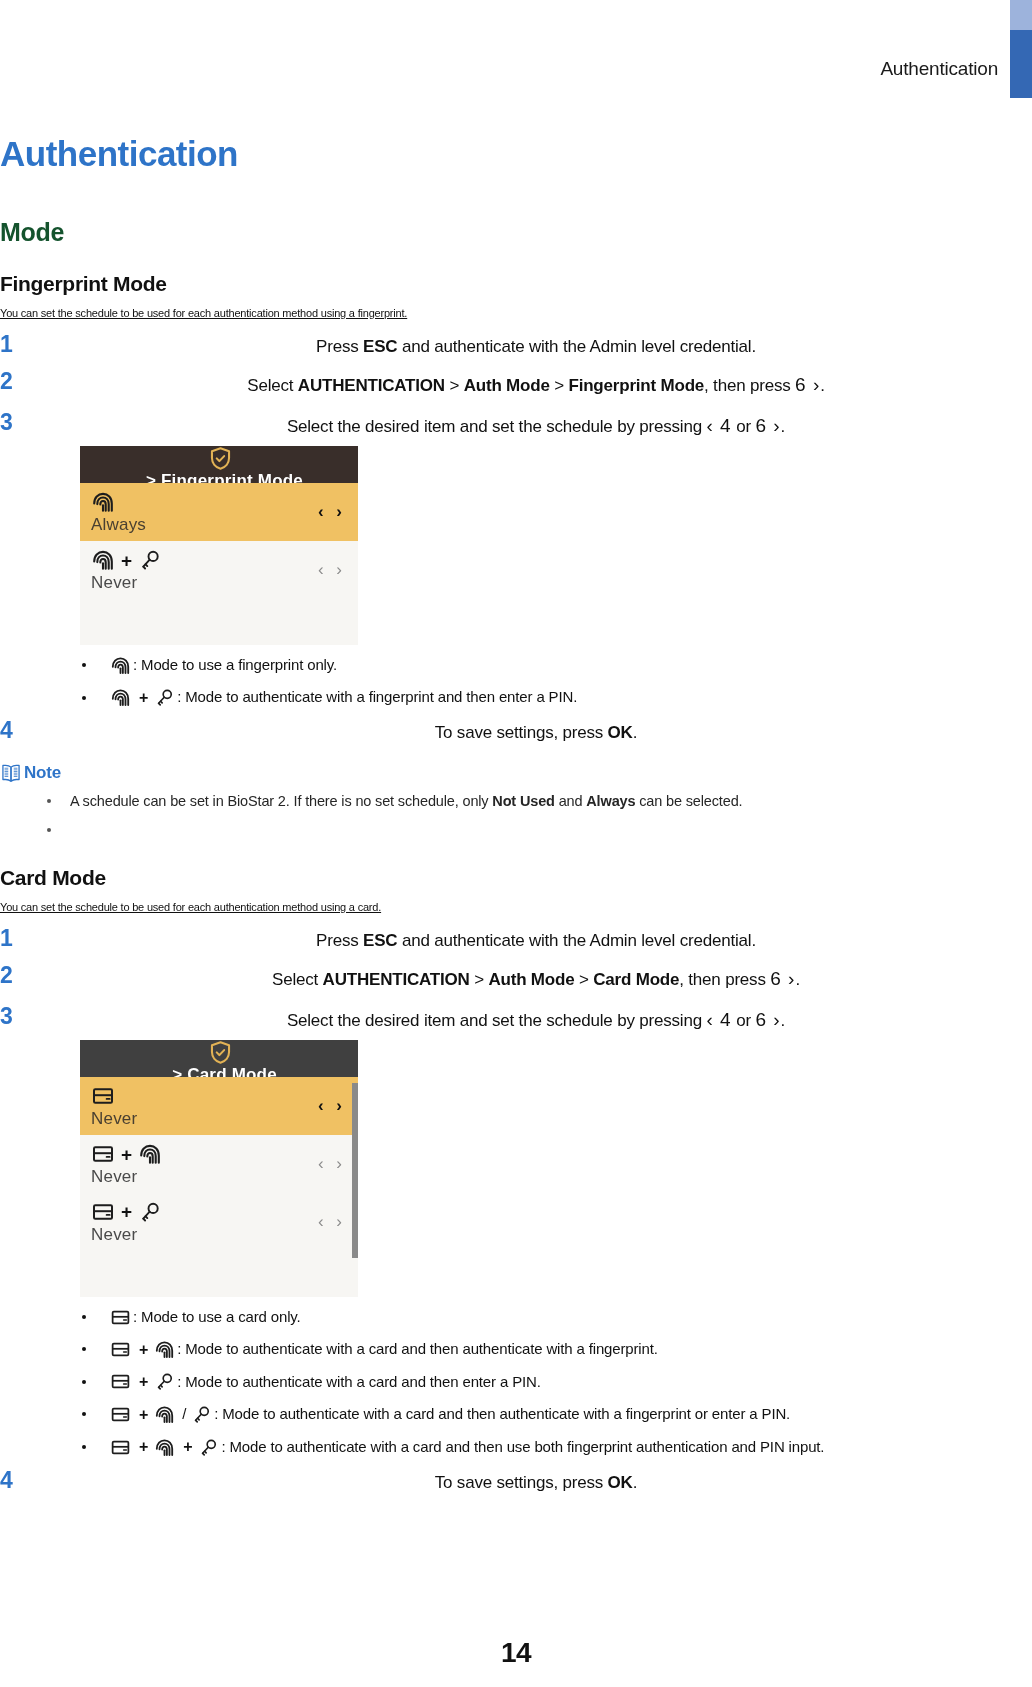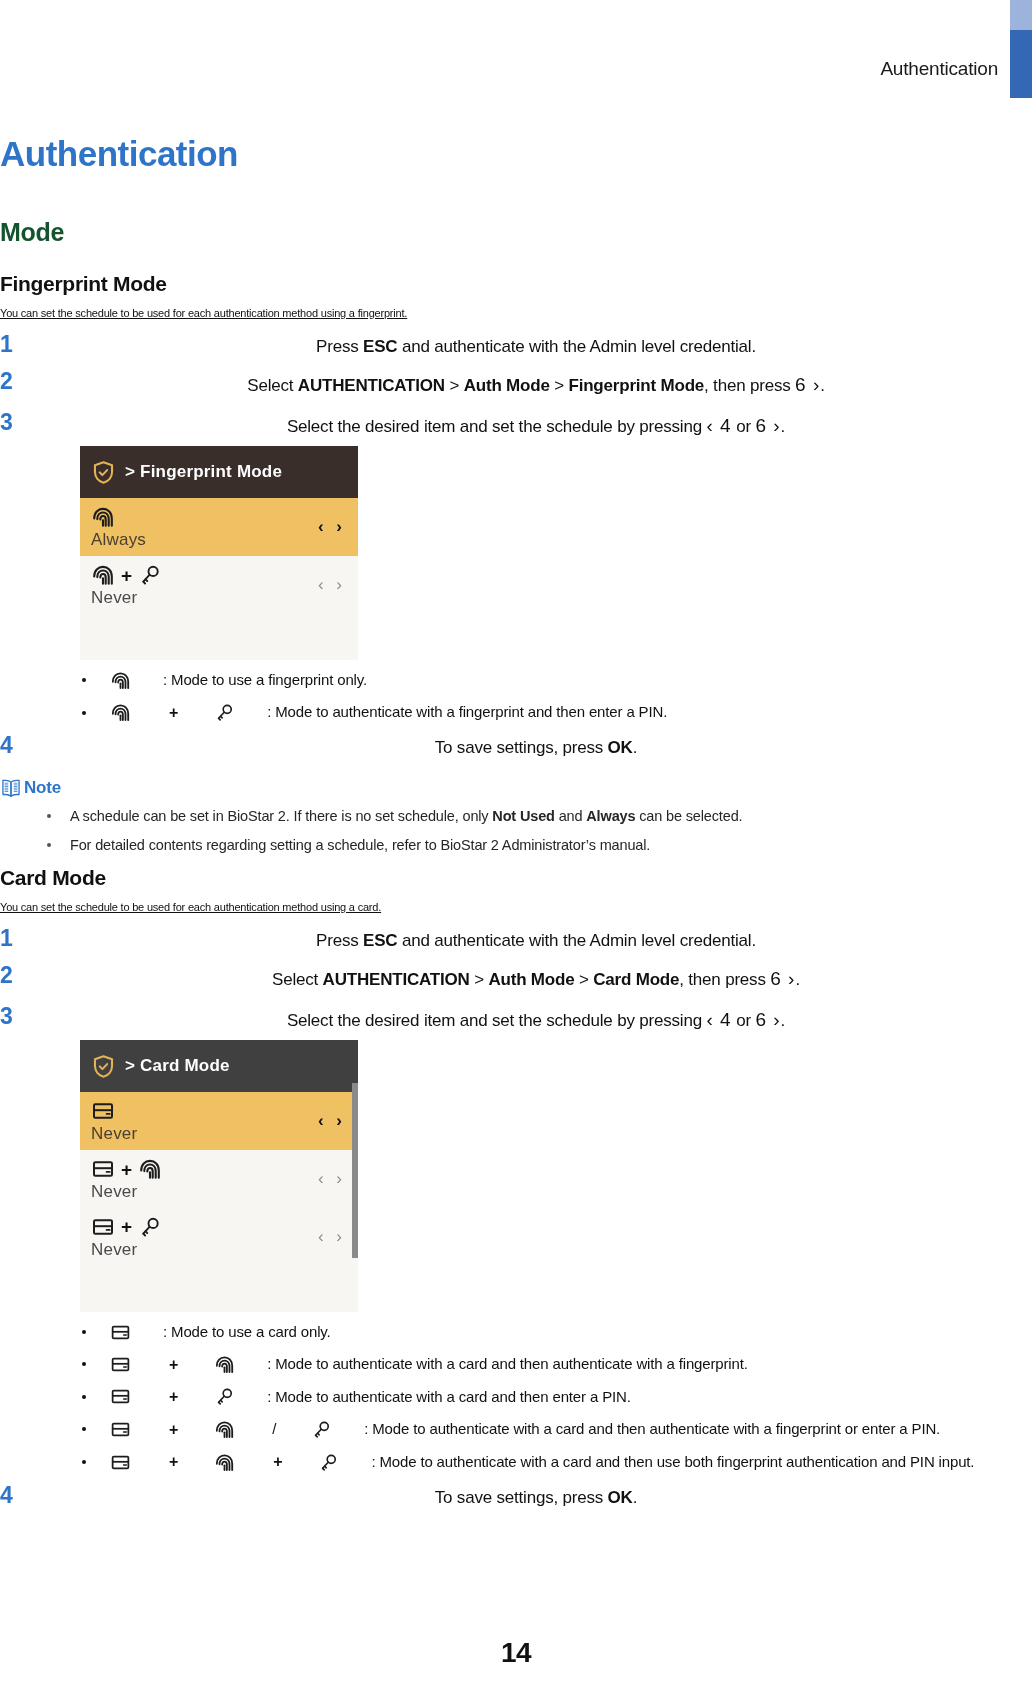--- a/index.html
+++ b/index.html
@@ -39,22 +39,22 @@
     position:absolute;left:0;top:-3px;width:24px;text-align:left;
     font-size:23px;font-weight:bold;color:#2e74c8;
   }
   ol.steps > li .txt{font-size:17px;line-height:1.5;letter-spacing:-.2px;display:block;text-align:center;}
   .b{font-weight:bold;}
   .key{font-size:19px;letter-spacing:1px;color:#111;}
 
   
   .device{position:relative;margin:6px 0 10px 40px;width:278px;background:#f7f6f3;}
   .dev-head{
-    background:#392e2a;color:#ffffff;height:52px;display:flex;align-items:center;
-    padding-left:11px;box-sizing:border-box;
+    background:#392e2a;color:#ffffff;height:37px;display:flex;align-items:center;
+    padding-left:11px;box-sizing:border-box;flex-direction:column;
   }
   .dev-head .shield{width:25px;height:25px;flex:0 0 25px;margin-right:9px;}
   .dev-head .dtitle{font-size:17px;font-weight:bold;letter-spacing:.2px;}
   .dev-row{
     position:relative;display:flex;align-items:flex-start;justify-content:space-between;
     padding:6px 12px 6px 11px;box-sizing:border-box;
   }
   .dev-row.sel{background:#f0c163;}
   .dev-row.plain{background:#f7f6f3;}
   .row-left{display:flex;flex-direction:column;}
@@ -66,21 +66,21 @@
   .dev-pad{height:46px;background:#f7f6f3;}
   .dev-scroll{
     position:absolute;right:0;top:43px;width:6px;background:#8a8a8a;
   }
   .plus{font-weight:bold;font-size:19px;line-height:1;color:#111;}
 
   
   ul.legend{list-style:none;margin:4px 0 0 0;padding:0;}
   ul.legend > li{
     position:relative;padding-left:70px;margin-bottom:11px;
-    font-size:15px;line-height:1.35;letter-spacing:-.15px;display:flex;align-items:center;gap:30px;
+    font-size:15px;line-height:1.35;letter-spacing:-.15px;display:flex;align-items:center;
   }
   ul.legend > li .dot{
     position:absolute;left:42px;top:50%;transform:translateY(-50%);
     width:4px;height:4px;border-radius:50%;background:#111;
   }
   ul.legend .ic{display:inline-flex;align-items:center;margin-right:2px;}
   ul.legend .sep{margin:0 6px;font-weight:bold;font-size:16px;}
   ul.legend .sep.sl{font-weight:normal;font-size:15px;margin:0 5px;}
 
   
@@ -247,21 +247,21 @@
                     <path d="M12 5.6v15.5"></path>
                     <path d="M5 6.8h4M5 8.6h4M5 10.4h4M5 12.2h4M5 14h4M5 15.8h4" stroke-width=".85"></path>
                     <path d="M15 6.8h4M15 8.6h4M15 10.4h4M15 12.2h4M15 14h4M15 15.8h4" stroke-width=".85"></path>
                   </g>
                 </svg>
               </span>
               <span class="nlabel">Note</span>
             </div>
             <ul class="note-list">
               <li><span class="dot"></span><span>A schedule can be set in BioStar 2. If there is no set schedule, only </span><span class="b">Not Used</span><span> and </span><span class="b">Always</span><span> can be selected.</span></li>
-              <li><span class="dot"></span><span>For detailed contents regarding setting a schedule, refer to BioStar 2 Administrator’s manual.</span></li>
+              <li><span class="dot"></span></li>
             </ul>
           </div>
         </div>
       </div>
       <div class="sect" style="top:866px">
         <div class="sect-inner">
           <h3 class="sub">Card Mode</h3>
           <p class="lead">You can set the schedule to be used for each authentication method using a card.</p>
           <ol class="steps">
             <li>

